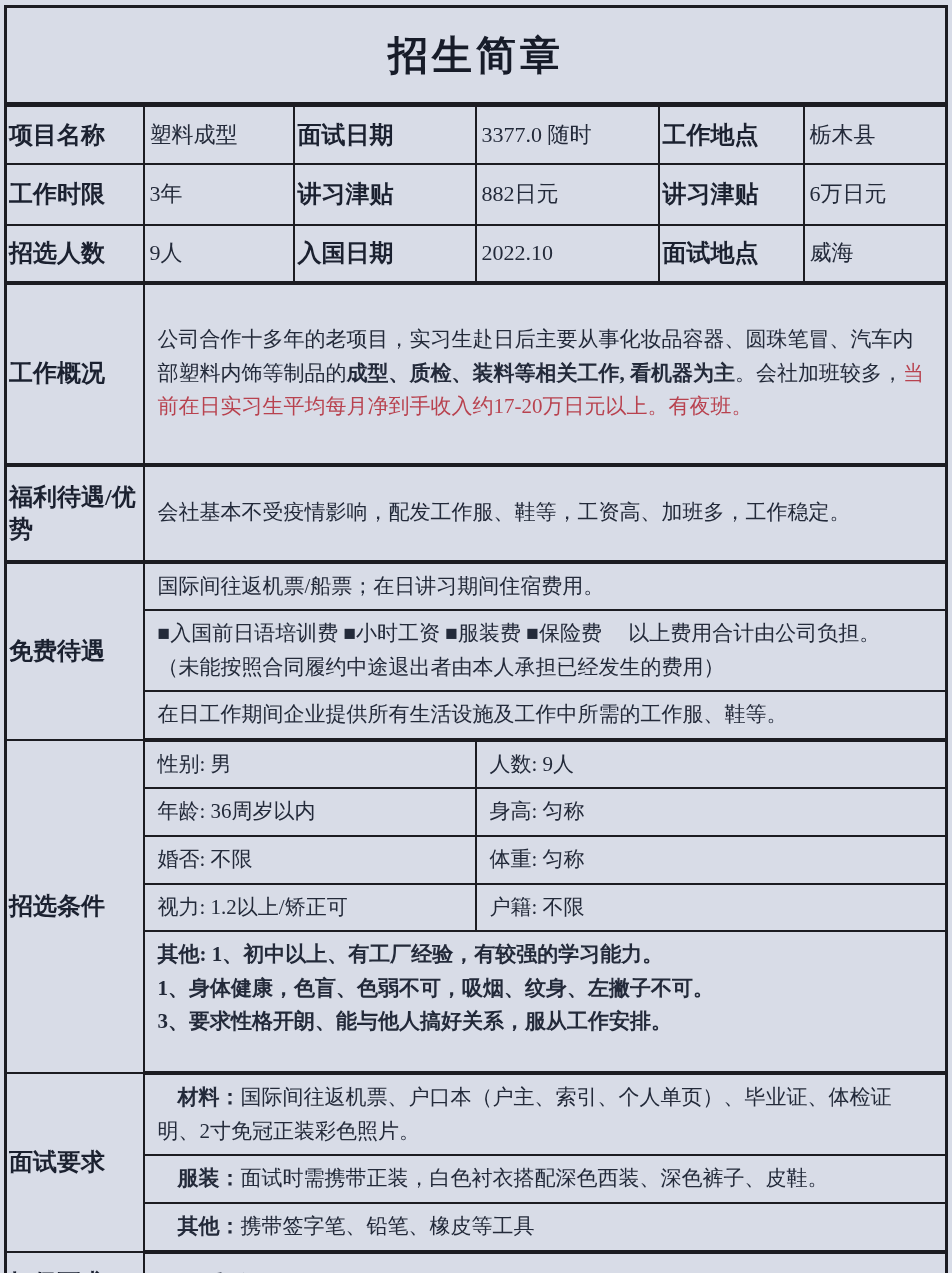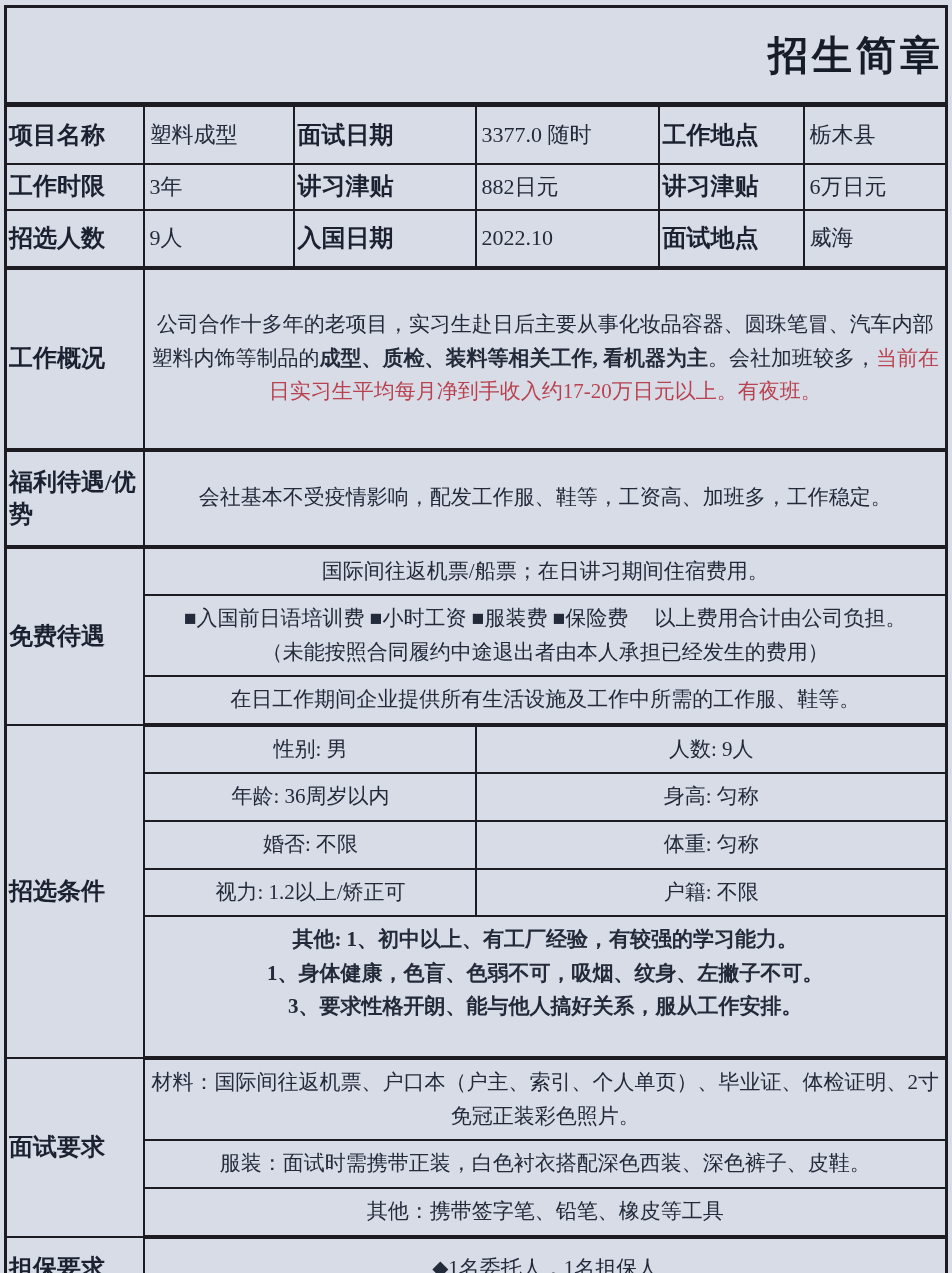--- a/index.html
+++ b/index.html
@@ -21,49 +21,49 @@
     border: 3px solid #1c1c22;
   }
   td {
     border: 2px solid #1c1c22;
     overflow: hidden;
     vertical-align: middle;
   }
   .title-cell {
     font-size: 40px;
     font-weight: bold;
-    text-align: right;
+    text-align: center;
     letter-spacing: 4px;
     color: #171c29;
     border-bottom-width: 5px;
   }
   .lbl {
     font-weight: bold;
     text-align: left;
     font-size: 24px;
     padding: 2px 2px;
     color: #1b2130;
     line-height: 1.35;
   }
   .val {
     text-align: left;
     font-size: 22px;
     padding: 2px 4px;
   }
   .body {
     font-size: 21px;
-    text-align: center;
-    padding: 6px 4px;
+    text-align: left;
+    padding: 6px 12px;
     line-height: 1.6;
   }
   .top { vertical-align: top; font-weight: bold; }
   tr.thickb > td { border-bottom-width: 4px; }
   .b { font-weight: bold; }
   .red { color: #b8424f; }
-  .tag { font-weight: normal; }
+  .tag { font-weight: bold; margin-left: 20px; }
 </style>
 </head>
 <body>
 
 <table class="sheet">
   <colgroup>
     <col style="width:139px">
     <col style="width:150px">
     <col style="width:182px">
     <col style="width:183px">
@@ -77,21 +77,21 @@
   </tr>
 
   <tr style="height:59px">
     <td class="lbl">项目名称</td>
     <td class="val">塑料成型</td>
     <td class="lbl">面试日期</td>
     <td class="val">3377.0 随时</td>
     <td class="lbl">工作地点</td>
     <td class="val">栃木县</td>
   </tr>
-  <tr style="height:46px">
+  <tr style="height:61px">
     <td class="lbl">工作时限</td>
     <td class="val">3年</td>
     <td class="lbl">讲习津贴</td>
     <td class="val">882日元</td>
     <td class="lbl">讲习津贴</td>
     <td class="val">6万日元</td>
   </tr>
   <tr style="height:58px" class="thickb">
     <td class="lbl">招选人数</td>
     <td class="val">9人</td>

